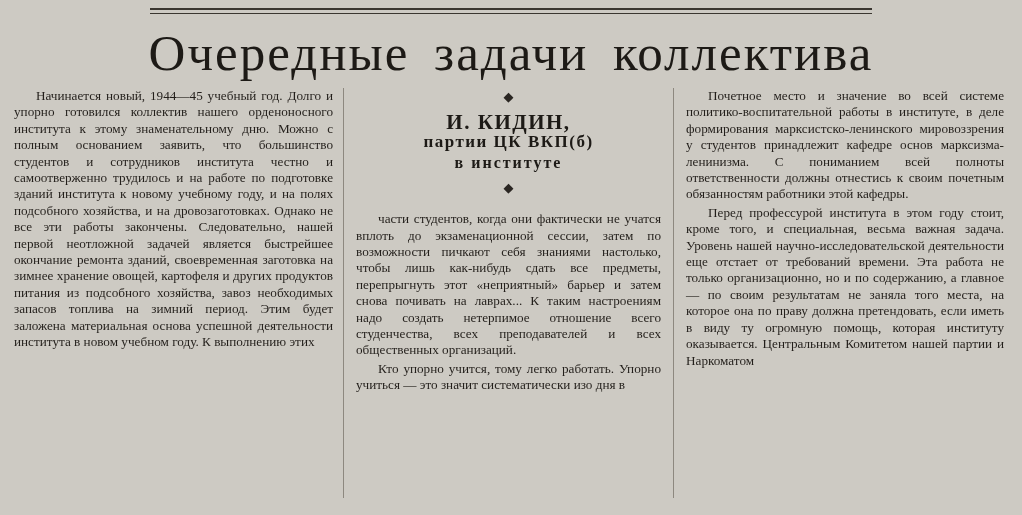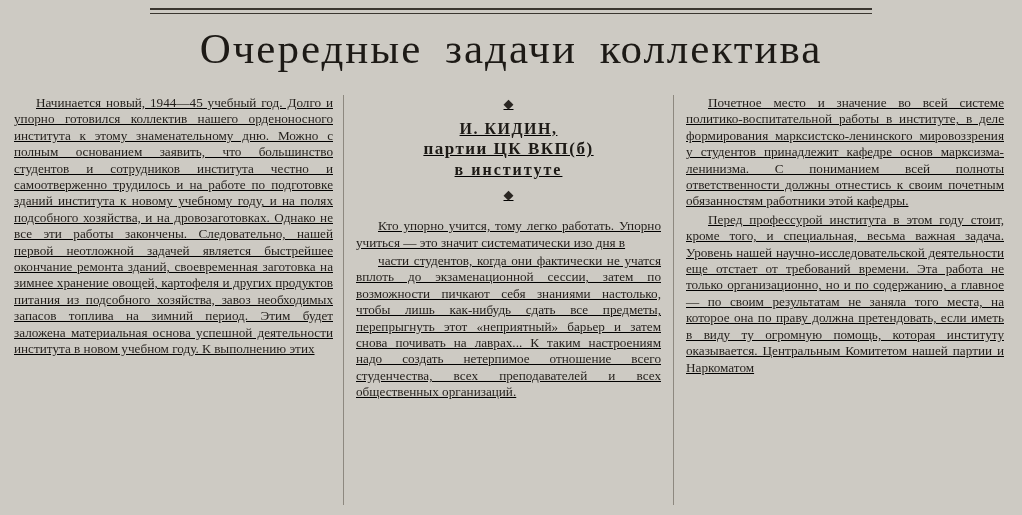--- a/index.html
+++ b/index.html
@@ -20,32 +20,31 @@
     position:absolute;
     left:150px;right:150px;top:8px;
     height:3px;
     border-top:2px solid #3a3630;
     border-bottom:1px solid #3a3630;
   }
   .headline{
     margin:0;
     padding-top:24px;
     text-align:center;
-    font-size:43px;
+    font-size:51px;
     font-weight:normal;
     letter-spacing:2px;
     word-spacing:10px;
     color:#1d1a16;
     font-family:"Liberation Serif", serif;
   }
   .columns{
     display:flex;
-    margin-top:22px;
+    margin-top:6px;
     height:410px;
-    text-decoration:underline;
   }
   .col{
     box-sizing:border-box;
     font-size:13.2px;
     line-height:16.4px;
     color:#231f1b;
     text-align:justify;
     overflow:hidden;
   }
   .col-1{width:330px;padding-right:10px;border-right:1px solid #8d887f;}
@@ -58,21 +57,21 @@
     margin-bottom:14px;
   }
   .diamond{
     color:#2a2622;
     font-size:13px;
     line-height:14px;
     margin:2px 0 10px 0;
   }
   .diamond.bottom{margin:10px 0 16px 0;}
   .byline .l1{
-    font-size:16px;
+    font-size:21px;
     letter-spacing:1.5px;
     font-weight:bold;
     color:#1d1a16;
     font-family:"Liberation Serif", serif;
   }
   .byline .l2{
     font-size:17px;
     letter-spacing:1.5px;
     font-weight:bold;
     color:#1d1a16;
@@ -107,22 +106,22 @@
     </div>
 
     <div class="col col-2">
       <div class="byline">
         <div class="diamond">◆</div>
         <div class="l1">И. КИДИН,</div>
         <div class="l2">партии ЦК ВКП(б)</div>
         <div class="l3">в институте</div>
         <div class="diamond bottom">◆</div>
       </div>
+      <p>части студентов, когда они фактически не учатся вплоть до экзаменационной сессии, затем по возможности пичкают себя знаниями настолько, чтобы лишь как-нибудь сдать все предметы, перепрыгнуть этот «неприятный» барьер и затем снова почивать на лаврах... К таким настроениям надо создать нетерпимое отношение всего студенчества, всех преподавателей и всех общественных организаций.</p>
       <p>Кто упорно учится, тому легко работать. Упорно учиться — это значит систематически изо дня в</p>
-      <p>части студентов, когда они фактически не учатся вплоть до экзаменационной сессии, затем по возможности пичкают себя знаниями настолько, чтобы лишь как-нибудь сдать все предметы, перепрыгнуть этот «неприятный» барьер и затем снова почивать на лаврах... К таким настроениям надо создать нетерпимое отношение всего студенчества, всех преподавателей и всех общественных организаций.</p>
     </div>
 
     <div class="col col-3">
       <p>Почетное место и значение во всей системе политико-воспитательной работы в институте, в деле формирования марксистско-ленинского мировоззрения у студентов принадлежит кафедре основ марксизма-ленинизма. С пониманием всей полноты ответственности должны отнестись к своим почетным обязанностям работники этой кафедры.</p>
       <p>Перед профессурой института в этом году стоит, кроме того, и специальная, весьма важная задача. Уровень нашей научно-исследовательской деятельности еще отстает от требований времени. Эта работа не только организационно, но и по содержанию, а главное — по своим результатам не заняла того места, на которое она по праву должна претендовать, если иметь в виду ту огромную помощь, которая институту оказывается. Центральным Комитетом нашей партии и Наркоматом</p>
     </div>
 
   </div>
 
   <div class="fade"></div>

